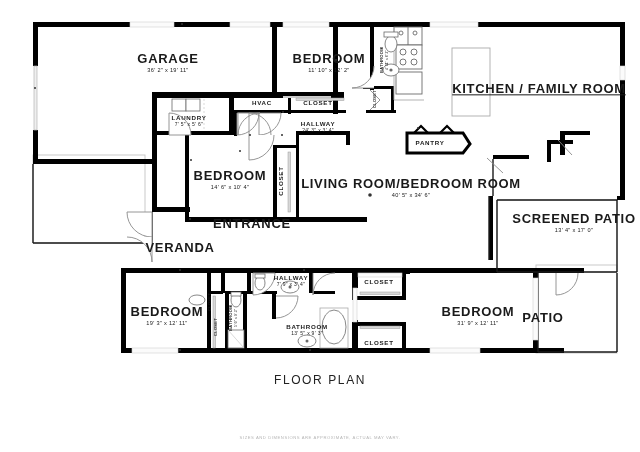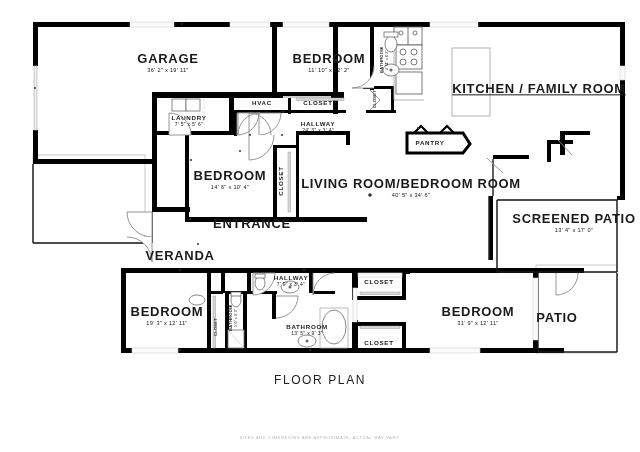--- a/index.html
+++ b/index.html
@@ -336,21 +336,21 @@
       <span class="n">CLOSET</span>
     </div>
     <div class="lbl" style="left: 411px; top: 187px;">
       <span class="n">LIVING ROOM/BEDROOM ROOM</span>
       <span class="d">40' 5" x 34' 6"</span>
     </div>
     <div class="lbl" style="left: 557px; top: 222px; margin-left: 17px;">
       <span class="n">SCREENED PATIO</span>
       <span class="d">13' 4" x 17' 0"</span>
     </div>
-    <div class="lbl" style="left: 180px; top: 256px;">
+    <div class="lbl" style="left: 180px; top: 248px;">
       <span class="n">VERANDA</span>
     </div>
     <div class="lbl" style="left: 252px; top: 224px;">
       <span class="n">ENTRANCE</span>
     </div>
     <div class="lbl sm" style="left: 291px; top: 281px;">
       <span class="n">HALLWAY</span>
       <span class="d">7' 9" x 3' 4"</span>
     </div>
     <div class="lbl sm" style="left: 379px; top: 282px;">
@@ -374,19 +374,19 @@
       <span class="d">5' 0" x 9' 3"</span>
     </div>
     <div class="lbl sm" style="left: 307px; top: 330px;">
       <span class="n">BATHROOM</span>
       <span class="d">13' 5" x 9' 3"</span>
     </div>
     <div class="lbl" style="left: 478px; top: 315px;">
       <span class="n">BEDROOM</span>
       <span class="d">31' 9" x 12' 11"</span>
     </div>
-    <div class="lbl" style="left: 552px; top: 318px; padding-left: 10px;">
+    <div class="lbl" style="left: 538px; top: 318px; padding-left: 10px;">
       <span class="n">PATIO</span>
     </div>
   </div>
 
 <div id="title">FLOOR PLAN</div>
 <div id="disclaimer">SIZES AND DIMENSIONS ARE APPROXIMATE, ACTUAL MAY VARY.</div>
 
 </body></html>

